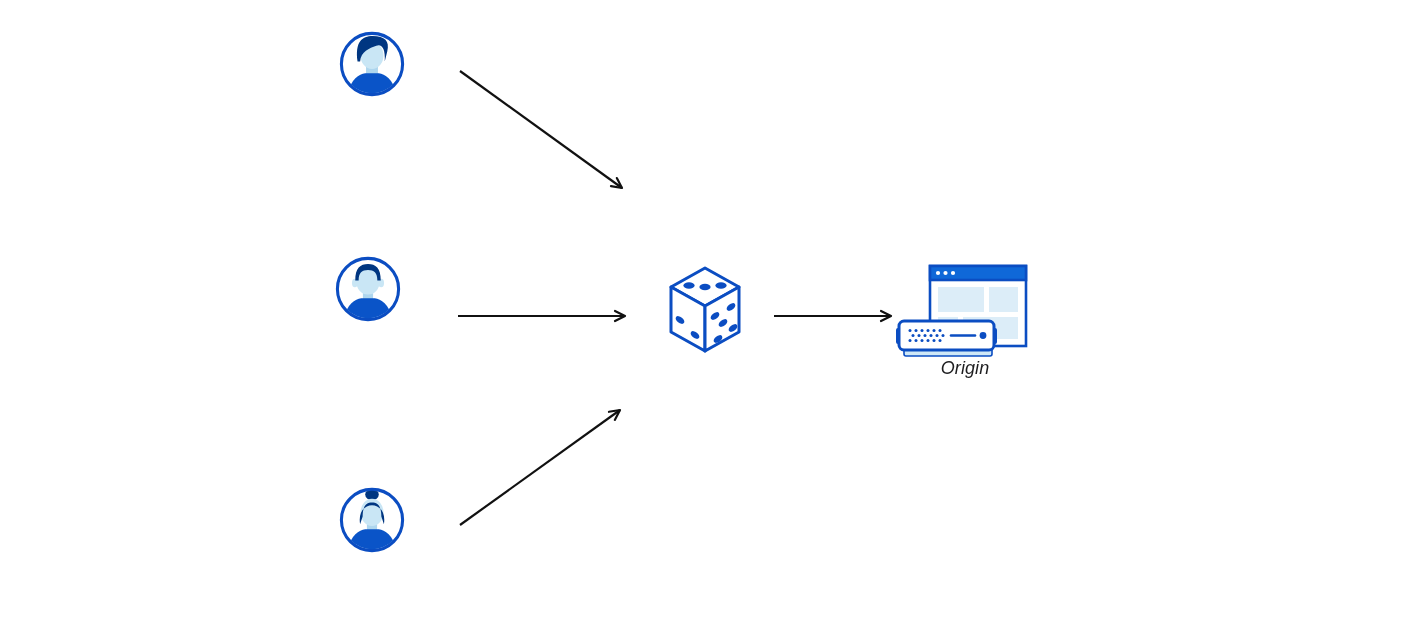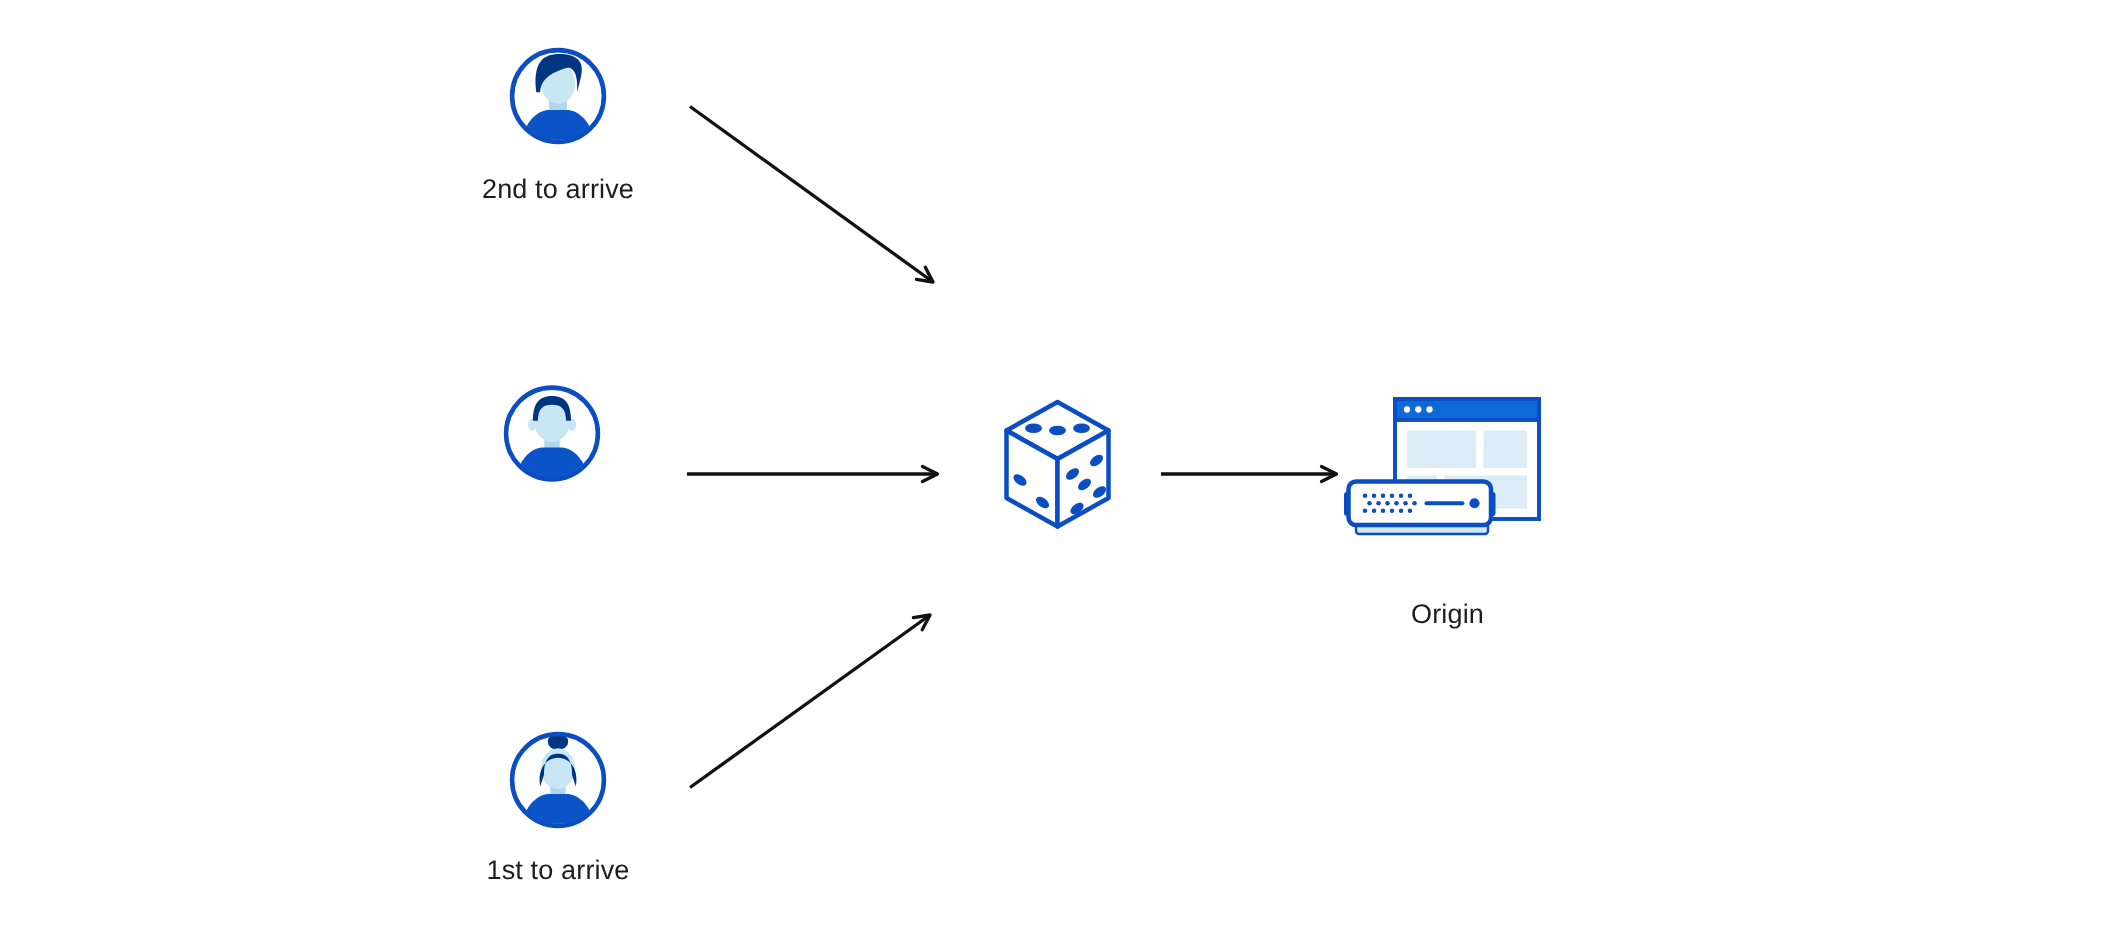--- a/index.html
+++ b/index.html
@@ -54,21 +54,20 @@
         </defs>
       <circle cx="40" cy="40" r="36" fill="#ffffff" stroke="#0b4dc2" stroke-width="3.6"></circle>
       <g clip-path="url(#c1)">
         <path d="M33,38 L47,38 L47,56 L33,56 Z" fill="#aed6ee"></path>
         <path d="M10,82 C13,59 24,52 32,51 L48,51 C56,52 67,59 70,82 Z" fill="#0a54c8"></path>
         <ellipse cx="40" cy="30" rx="13.5" ry="16" fill="#c9e6f5"></ellipse>
         <path d="M23,37 C20,14 28,7 41,7 C55,7 61,13 58,25 L55,37 C56,21 51,16 45,18.5 C37,21.5 27,25 26,37 Z" fill="#003681"></path>
       </g>
     </svg>
   </div>
-  <div class="node-label" style="left:272px; top:116px;">2nd to arrive</div>
 
   <div class="node" style="left:334px; top:255px;">
     <svg width="68" height="68" viewBox="0 0 80 80">
       <defs>
           <clipPath id="c2">
             <circle cx="40" cy="40" r="34.5"></circle>
           </clipPath>
         </defs>
       <circle cx="40" cy="40" r="36" fill="#ffffff" stroke="#0b4dc2" stroke-width="3.6"></circle>
       <g clip-path="url(#c2)">
@@ -92,21 +91,20 @@
       <circle cx="40" cy="40" r="36" fill="#ffffff" stroke="#0b4dc2" stroke-width="3.6"></circle>
       <g clip-path="url(#c3)">
         <path d="M34,40 L46,40 L46,56 L34,56 Z" fill="#aed6ee"></path>
         <path d="M10,82 C13,59 24,52 32,51 L48,51 C56,52 67,59 70,82 Z" fill="#0a54c8"></path>
         <ellipse cx="40" cy="10" rx="8" ry="6.5" fill="#003681"></ellipse>
         <ellipse cx="40" cy="31" rx="13.5" ry="16" fill="#c9e6f5"></ellipse>
         <path d="M26,45 C21,15 59,15 54,45 L51,36 C51,22.5 46,19.5 40,19.5 C34,19.5 29,22.5 29,36 Z" fill="#003681"></path>
       </g>
     </svg>
   </div>
-  <div class="node-label" style="left:272px; top:570px;">1st to arrive</div>
 
   <div class="node" style="left:666px; top:264px;">
     <svg width="78" height="90" viewBox="0 0 78 90">
       <g stroke="#0b4dc2" stroke-width="3" stroke-linejoin="round" fill="#ffffff">
         <polygon points="39,4 73,23 39,42 5,23"></polygon>
         <polygon points="5,23 39,42 39,87 5,68"></polygon>
         <polygon points="73,23 39,42 39,87 73,68"></polygon>
       </g>
       <g fill="#0b4dc2">
         <ellipse cx="23" cy="21.5" rx="5.6" ry="3.2"></ellipse>
@@ -159,15 +157,15 @@
           <circle cx="20" cy="76.5" r="1.5"></circle>
           <circle cx="26" cy="76.5" r="1.5"></circle>
           <circle cx="32" cy="76.5" r="1.5"></circle>
           <circle cx="38" cy="76.5" r="1.5"></circle>
           <circle cx="44" cy="76.5" r="1.5"></circle>
       </g>
       <line x1="55" y1="71.5" x2="79" y2="71.5" stroke="#0b4dc2" stroke-width="2.6" stroke-linecap="round"></line>
       <circle cx="87" cy="71.5" r="3.4" fill="#0b4dc2"></circle>
     </svg>
   </div>
-  <div class="node-label" style="left:865px; top:399px;">Origin</div>
+  <div class="node-label" style="left:865px; top:358px;font-style:italic;">Origin</div>
 
 </div>
 
 </body></html>

